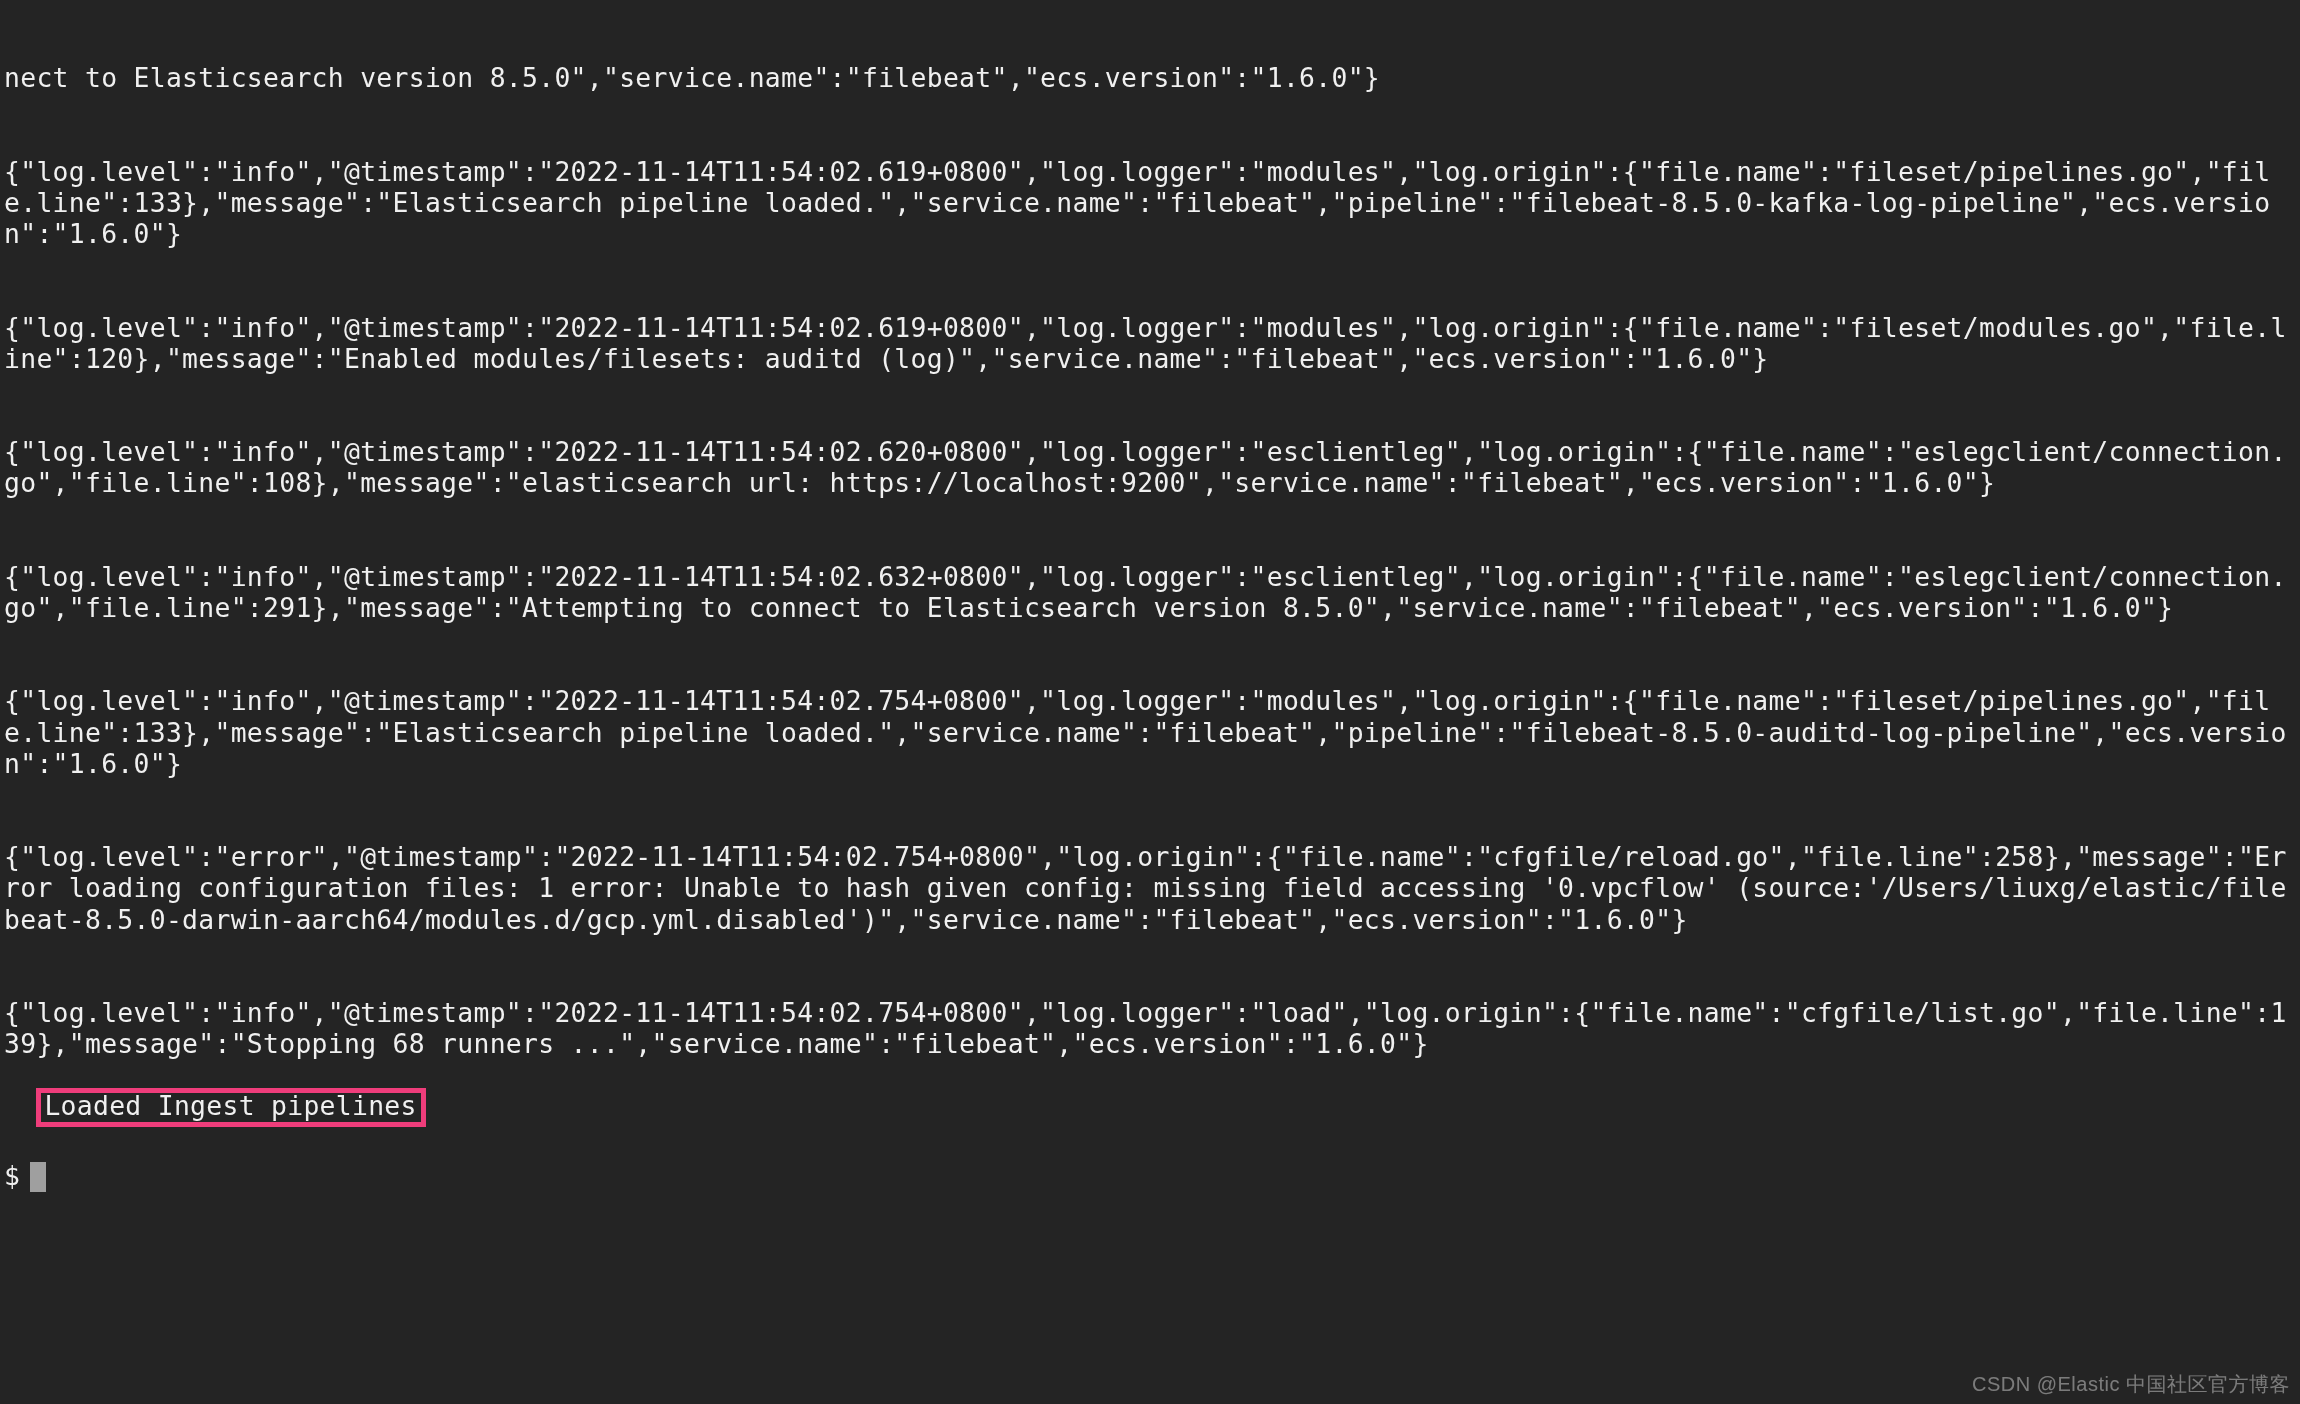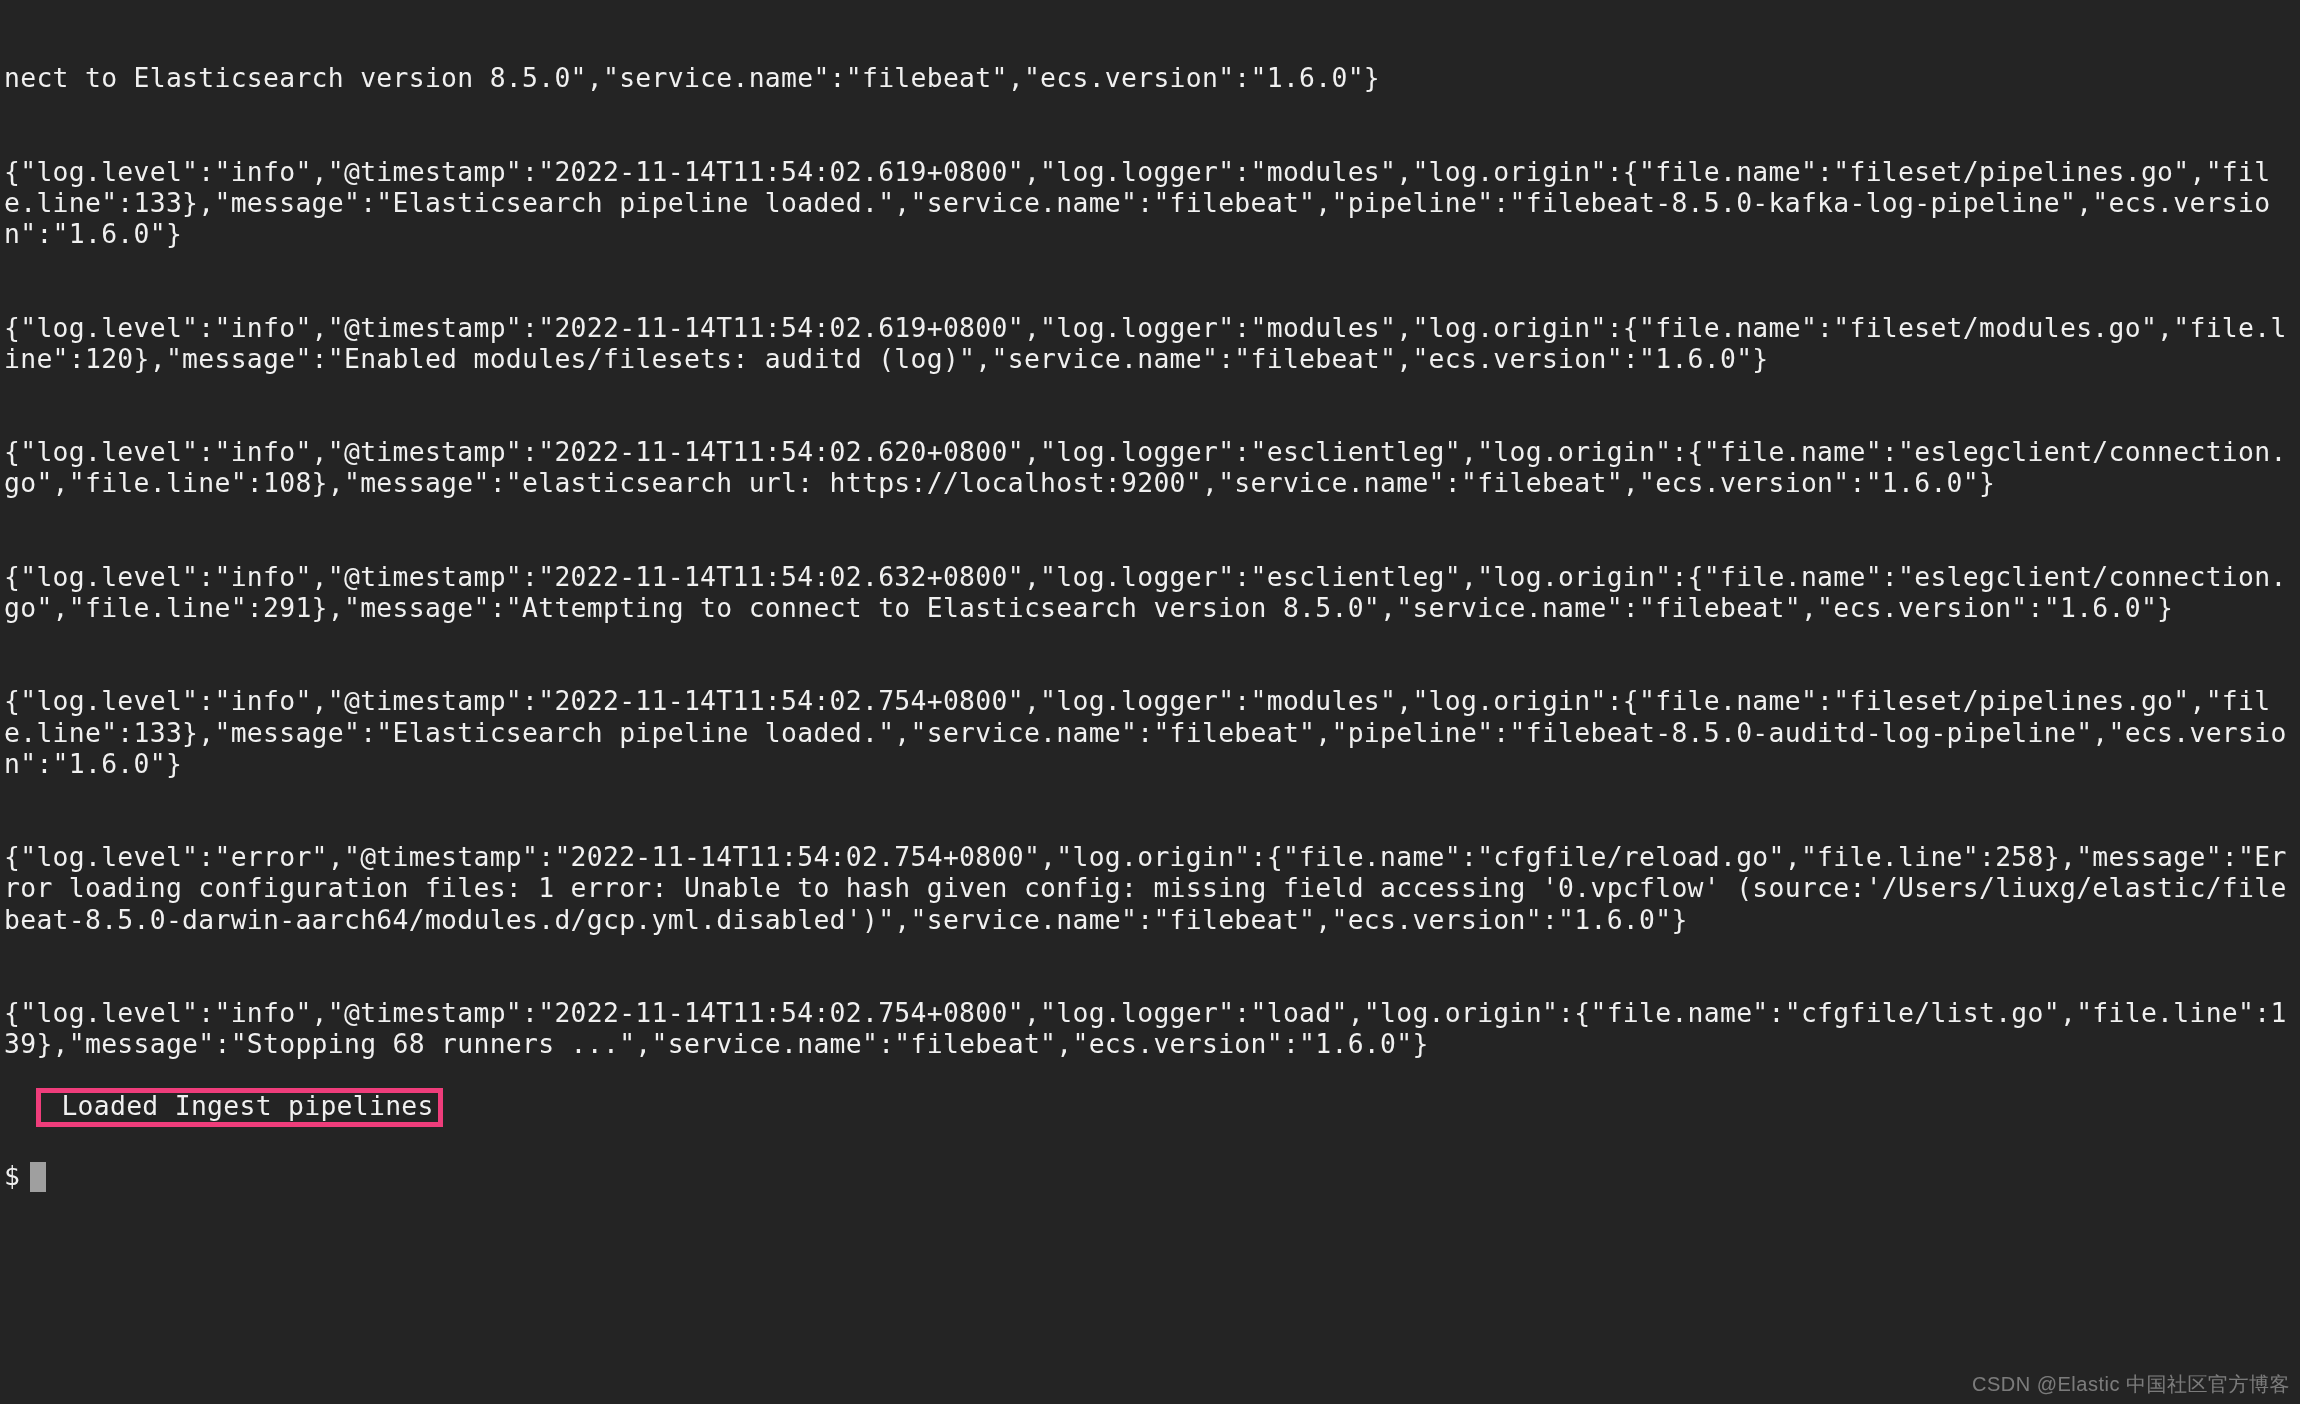--- a/index.html
+++ b/index.html
@@ -22,21 +22,21 @@
     white-space: pre-wrap;
     word-break: break-all;
     letter-spacing: 0.3px;
   }
   .log-line {
     display: block;
   }
   .highlight-box {
     display: inline-block;
     border: 5px solid #ef3d7b;
-    padding: 0 4px 2px 20px;
+    padding: 0 4px 2px 3px;
     margin-top: -4px;
     line-height: 1.0;
   }
   .prompt-line {
     display: flex;
     align-items: center;
     margin-top: 2px;
   }
   .prompt-sym {
     color: #f0f0f0;

